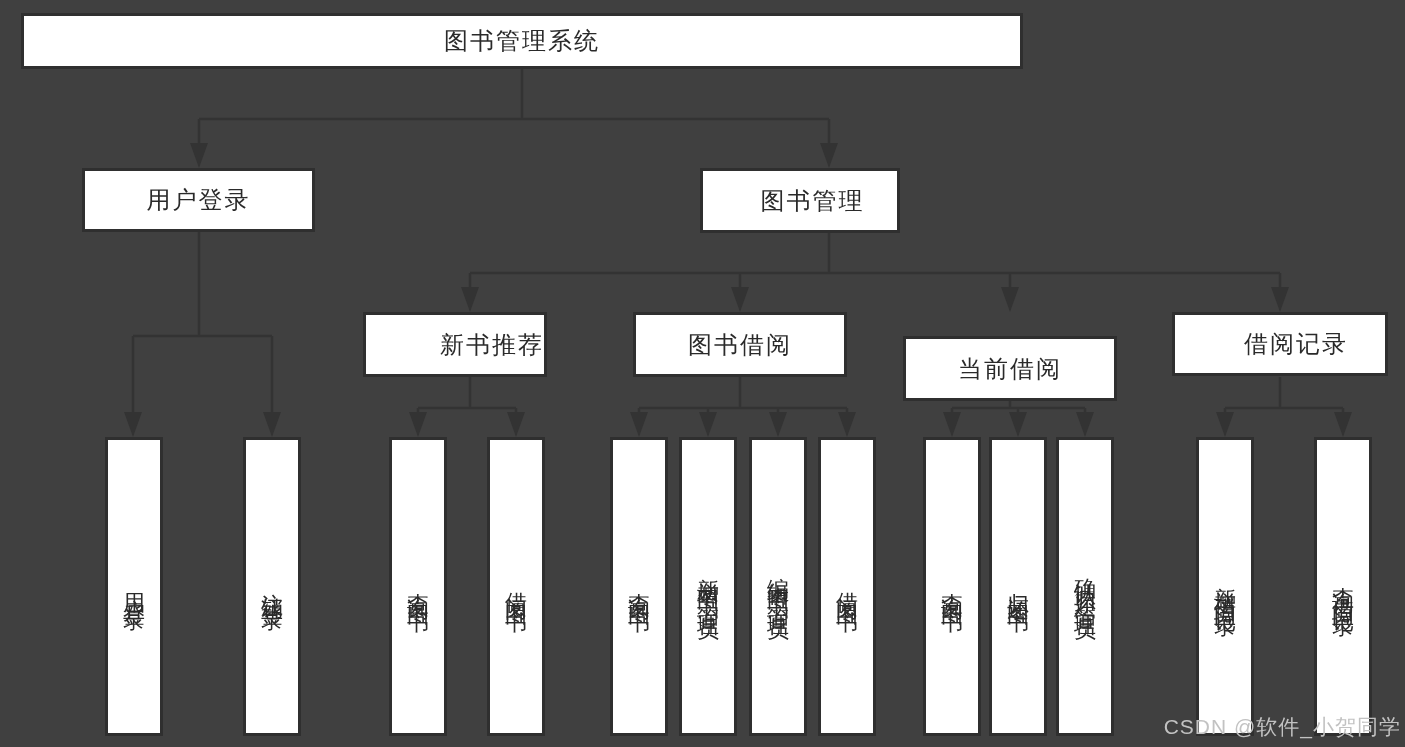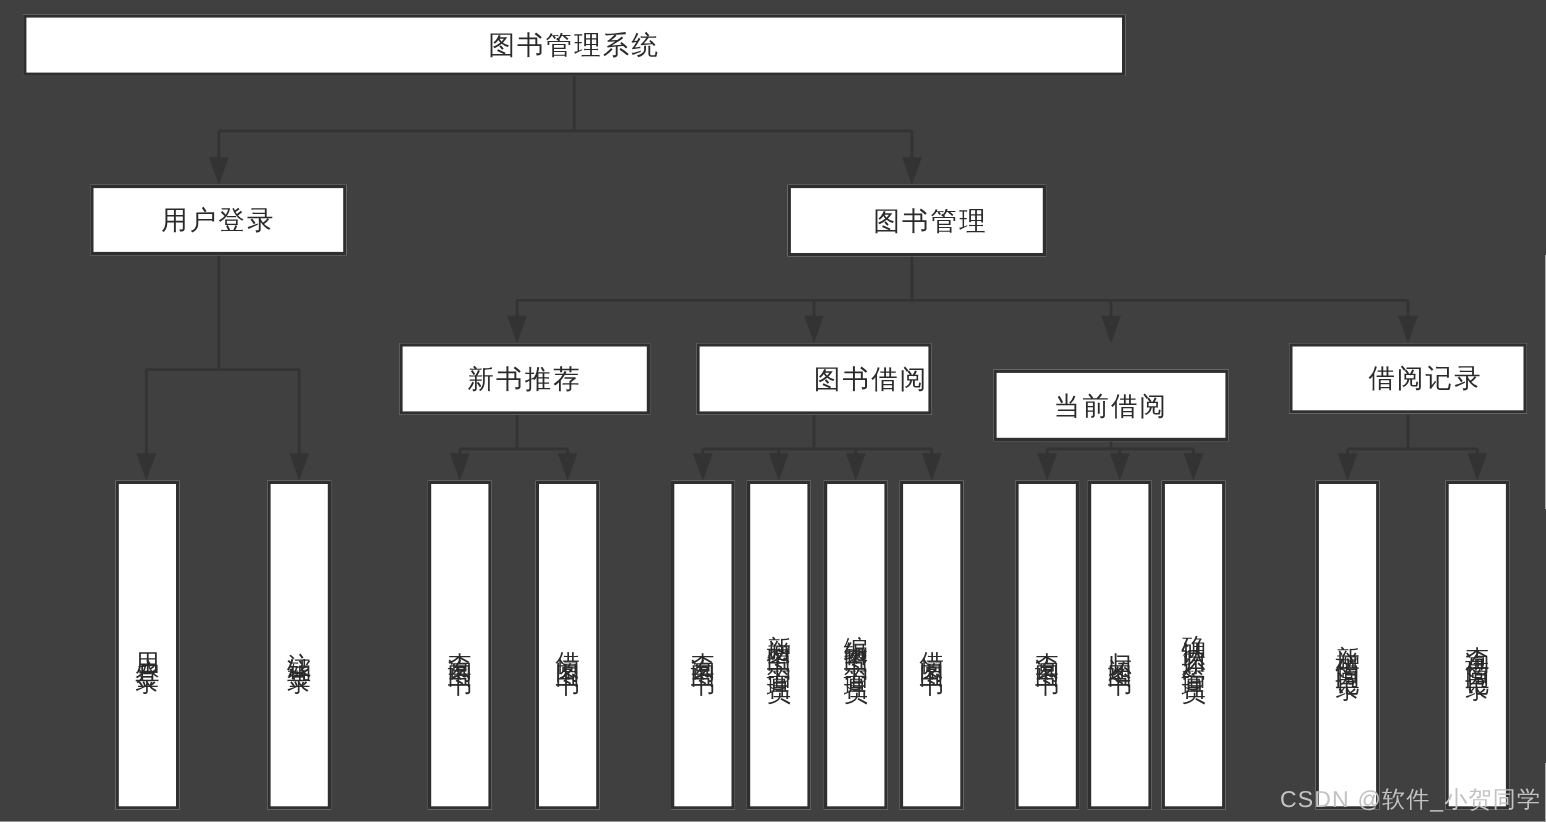--- a/index.html
+++ b/index.html
@@ -84,28 +84,28 @@
     </g>
   </svg>
 
   <div class="node hnode" style="left:21px;top:13px;width:1002px;height:56px;">
     <span>图书管理系统</span>
   </div>
 
   <div class="node hnode" style="left:82px;top:168px;width:233px;height:64px;">
     <span>用户登录</span>
   </div>
-  <div class="node hnode" style="left:716px;top:168px;width:235px;height:65px;padding-left:25px;">
+  <div class="node hnode" style="left:700px;top:168px;width:200px;height:65px;padding-left:25px;">
     <span>图书管理</span>
   </div>
 
-  <div class="node hnode" style="left:363px;top:312px;width:228px;height:65px;">
+  <div class="node hnode" style="left:363px;top:312px;width:184px;height:65px;justify-content:flex-end;">
     <span>新书推荐</span>
   </div>
-  <div class="node hnode" style="left:633px;top:312px;width:214px;height:65px;justify-content:flex-end;">
+  <div class="node hnode" style="left:633px;top:312px;width:214px;height:65px;">
     <span>图书借阅</span>
   </div>
   <div class="node hnode" style="left:903px;top:312px;width:214px;height:65px;margin-top:24px;">
     <span>当前借阅</span>
   </div>
   <div class="node hnode" style="left:1172px;top:312px;width:216px;height:64px;padding-left:32px;">
     <span>借阅记录</span>
   </div>
 
   <div class="node vnode" style="left:105px;">

